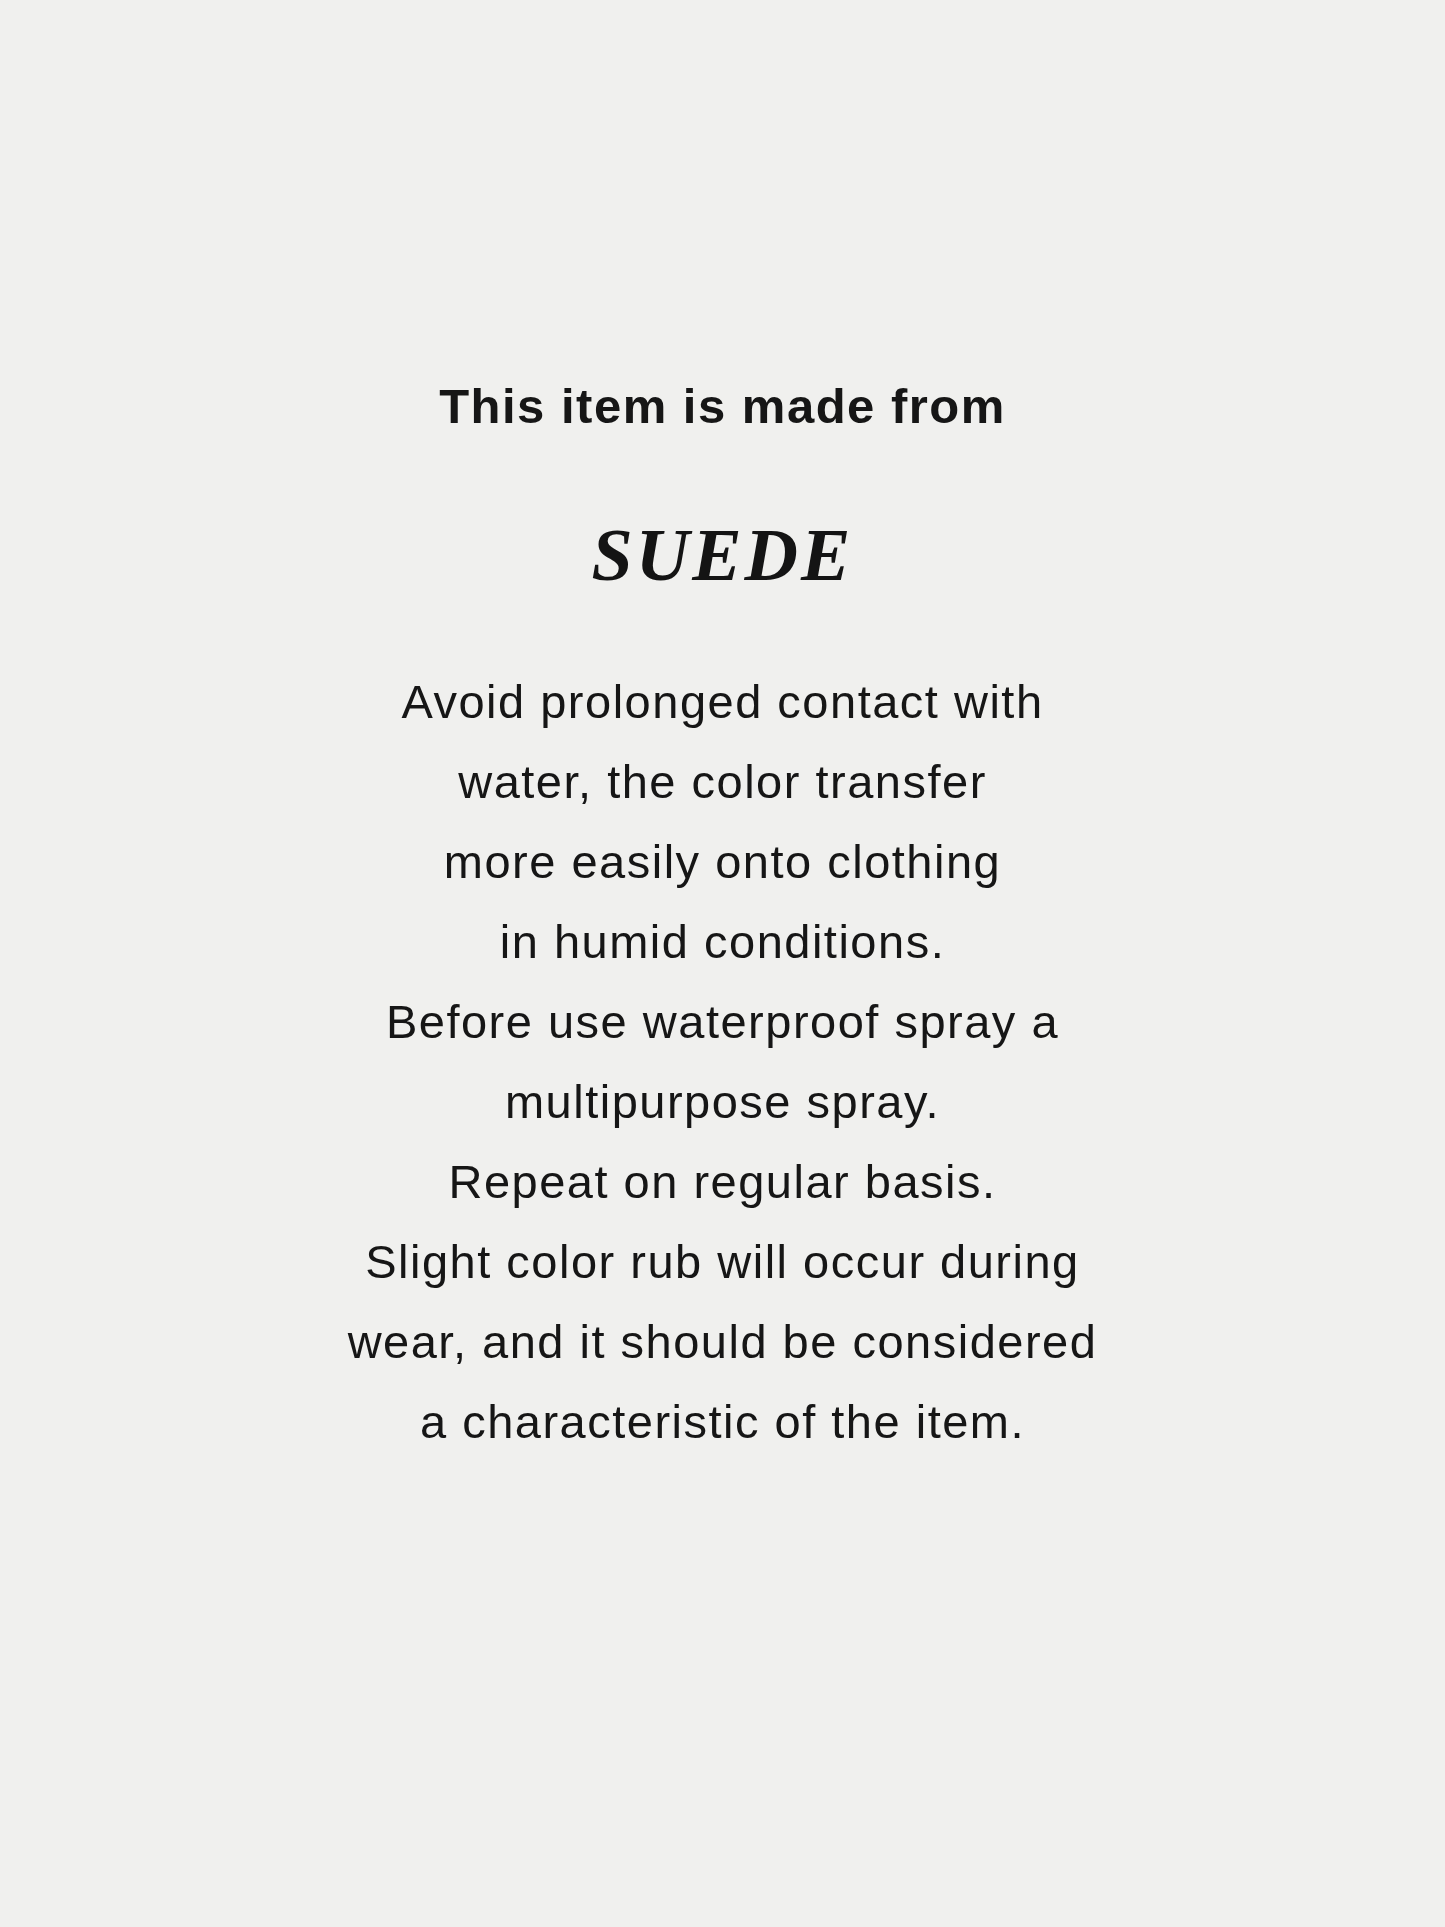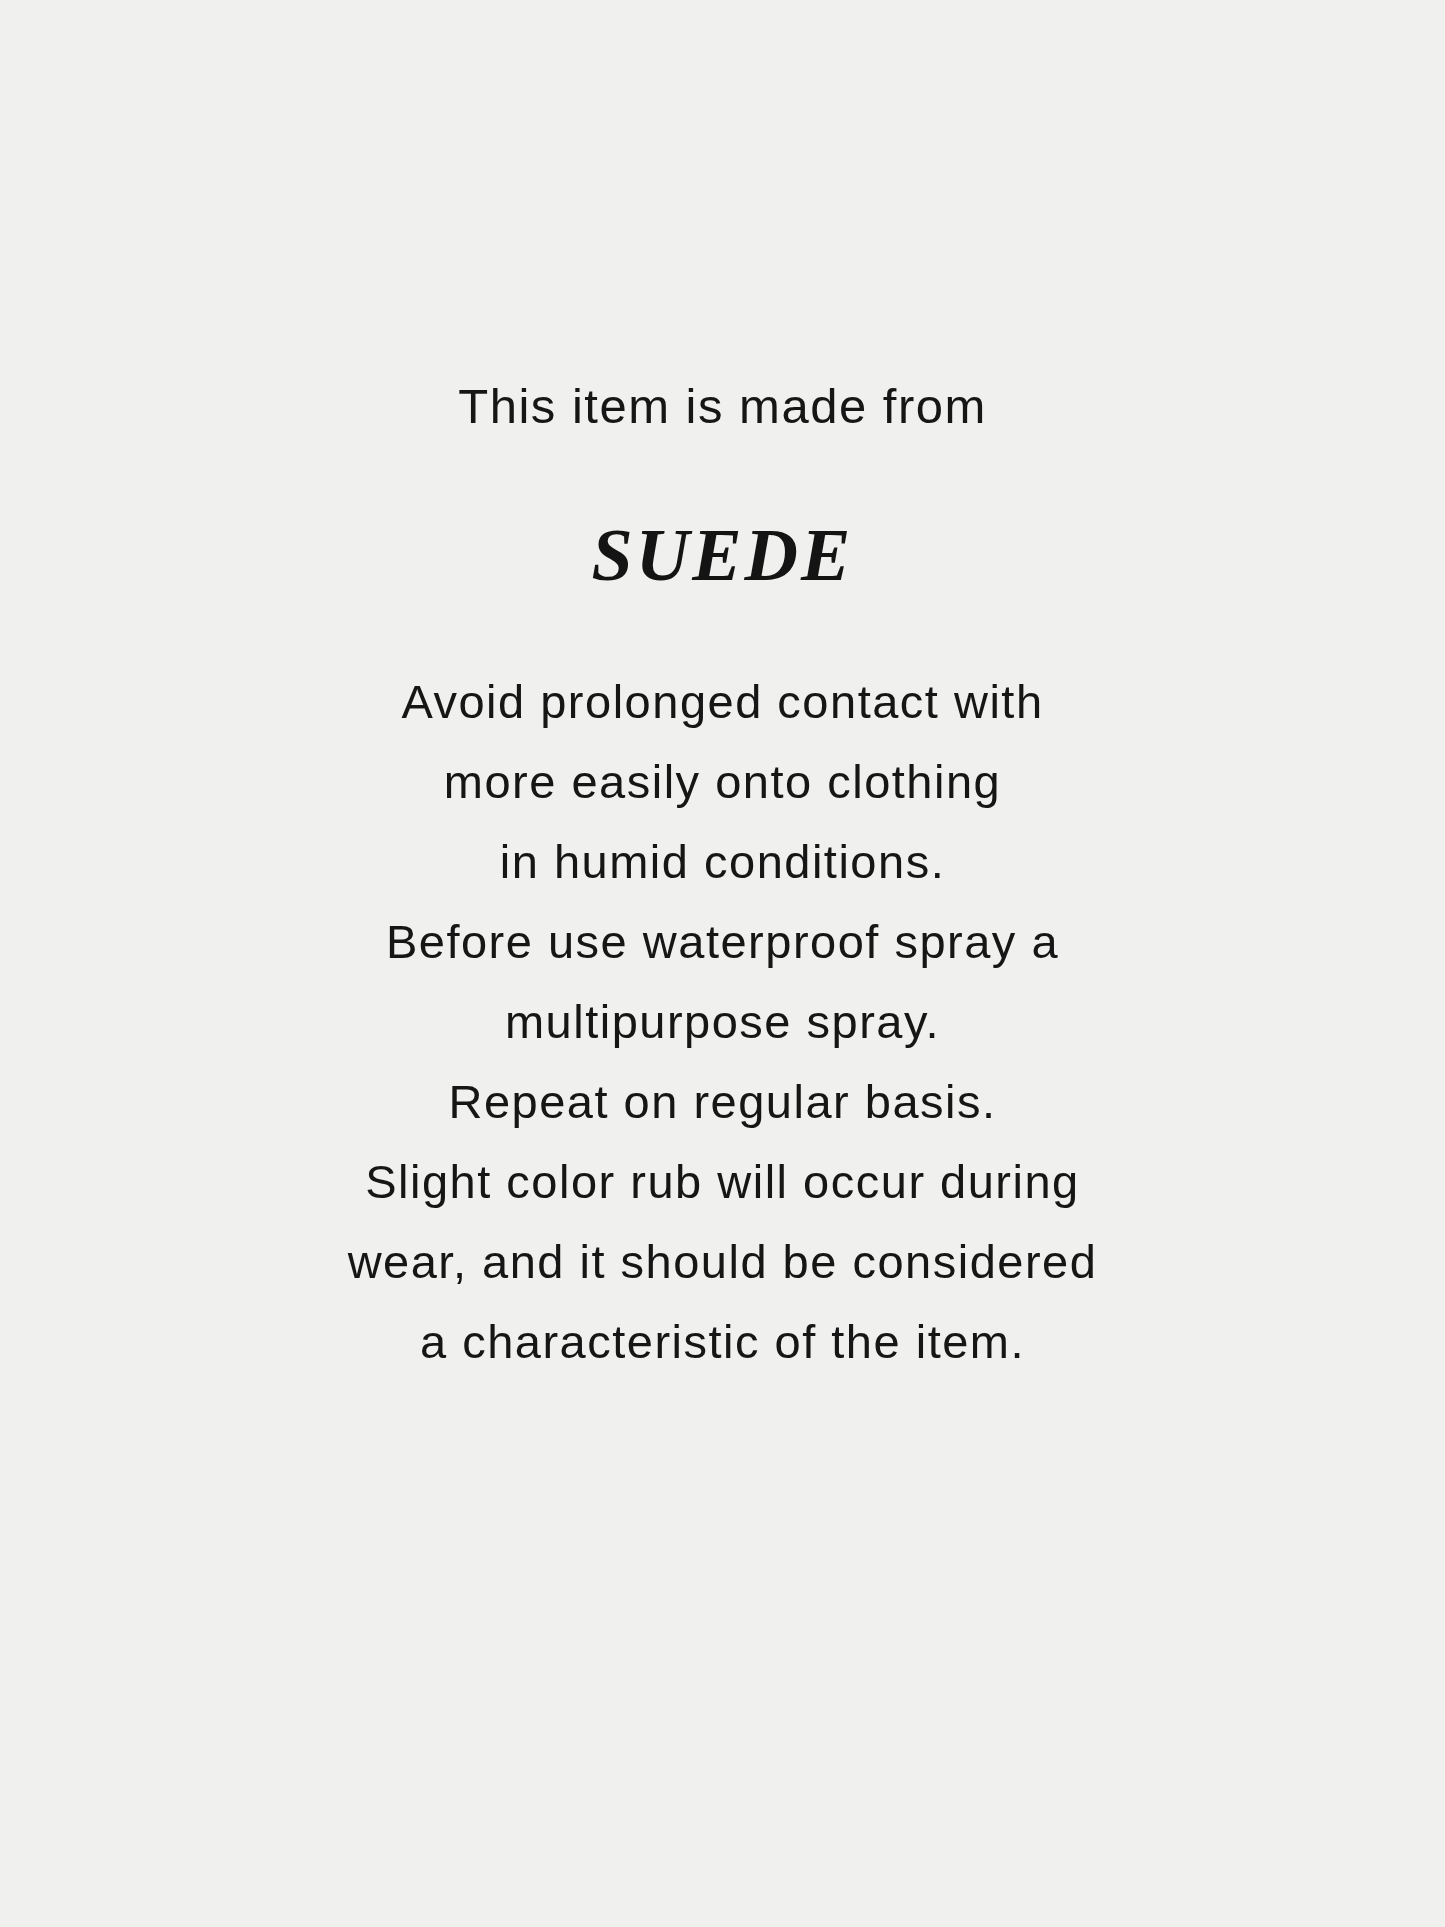--- a/index.html
+++ b/index.html
@@ -21,21 +21,21 @@
     width: 1445px;
     height: 1927px;
     text-align: center;
   }
   .intro {
     position: absolute;
     top: 378px;
     left: 0;
     width: 100%;
     font-size: 49px;
-    font-weight: 400;
+    font-weight: 700;
     letter-spacing: 1.5px;
     line-height: 1.15;
     color: #161616;
   }
   .material {
     position: absolute;
     top: 513px;
     left: 0;
     width: 100%;
     font-family: "Liberation Serif", "DejaVu Serif", serif;
@@ -64,20 +64,21 @@
 <body>
 
 <div class="care-card">
 
   <div class="intro">This item is made from</div>
 
   <div class="material">SUEDE</div>
 
   <div class="instructions">
     <div class="line">Avoid prolonged contact with</div>
+    <div class="line">water, the color transfer</div>
     <div class="line">more easily onto clothing</div>
     <div class="line">in humid conditions.</div>
     <div class="line">Before use waterproof spray a</div>
     <div class="line">multipurpose spray.</div>
     <div class="line">Repeat on regular basis.</div>
     <div class="line">Slight color rub will occur during</div>
     <div class="line">wear, and it should be considered</div>
     <div class="line">a characteristic of the item.</div>
   </div>
 

